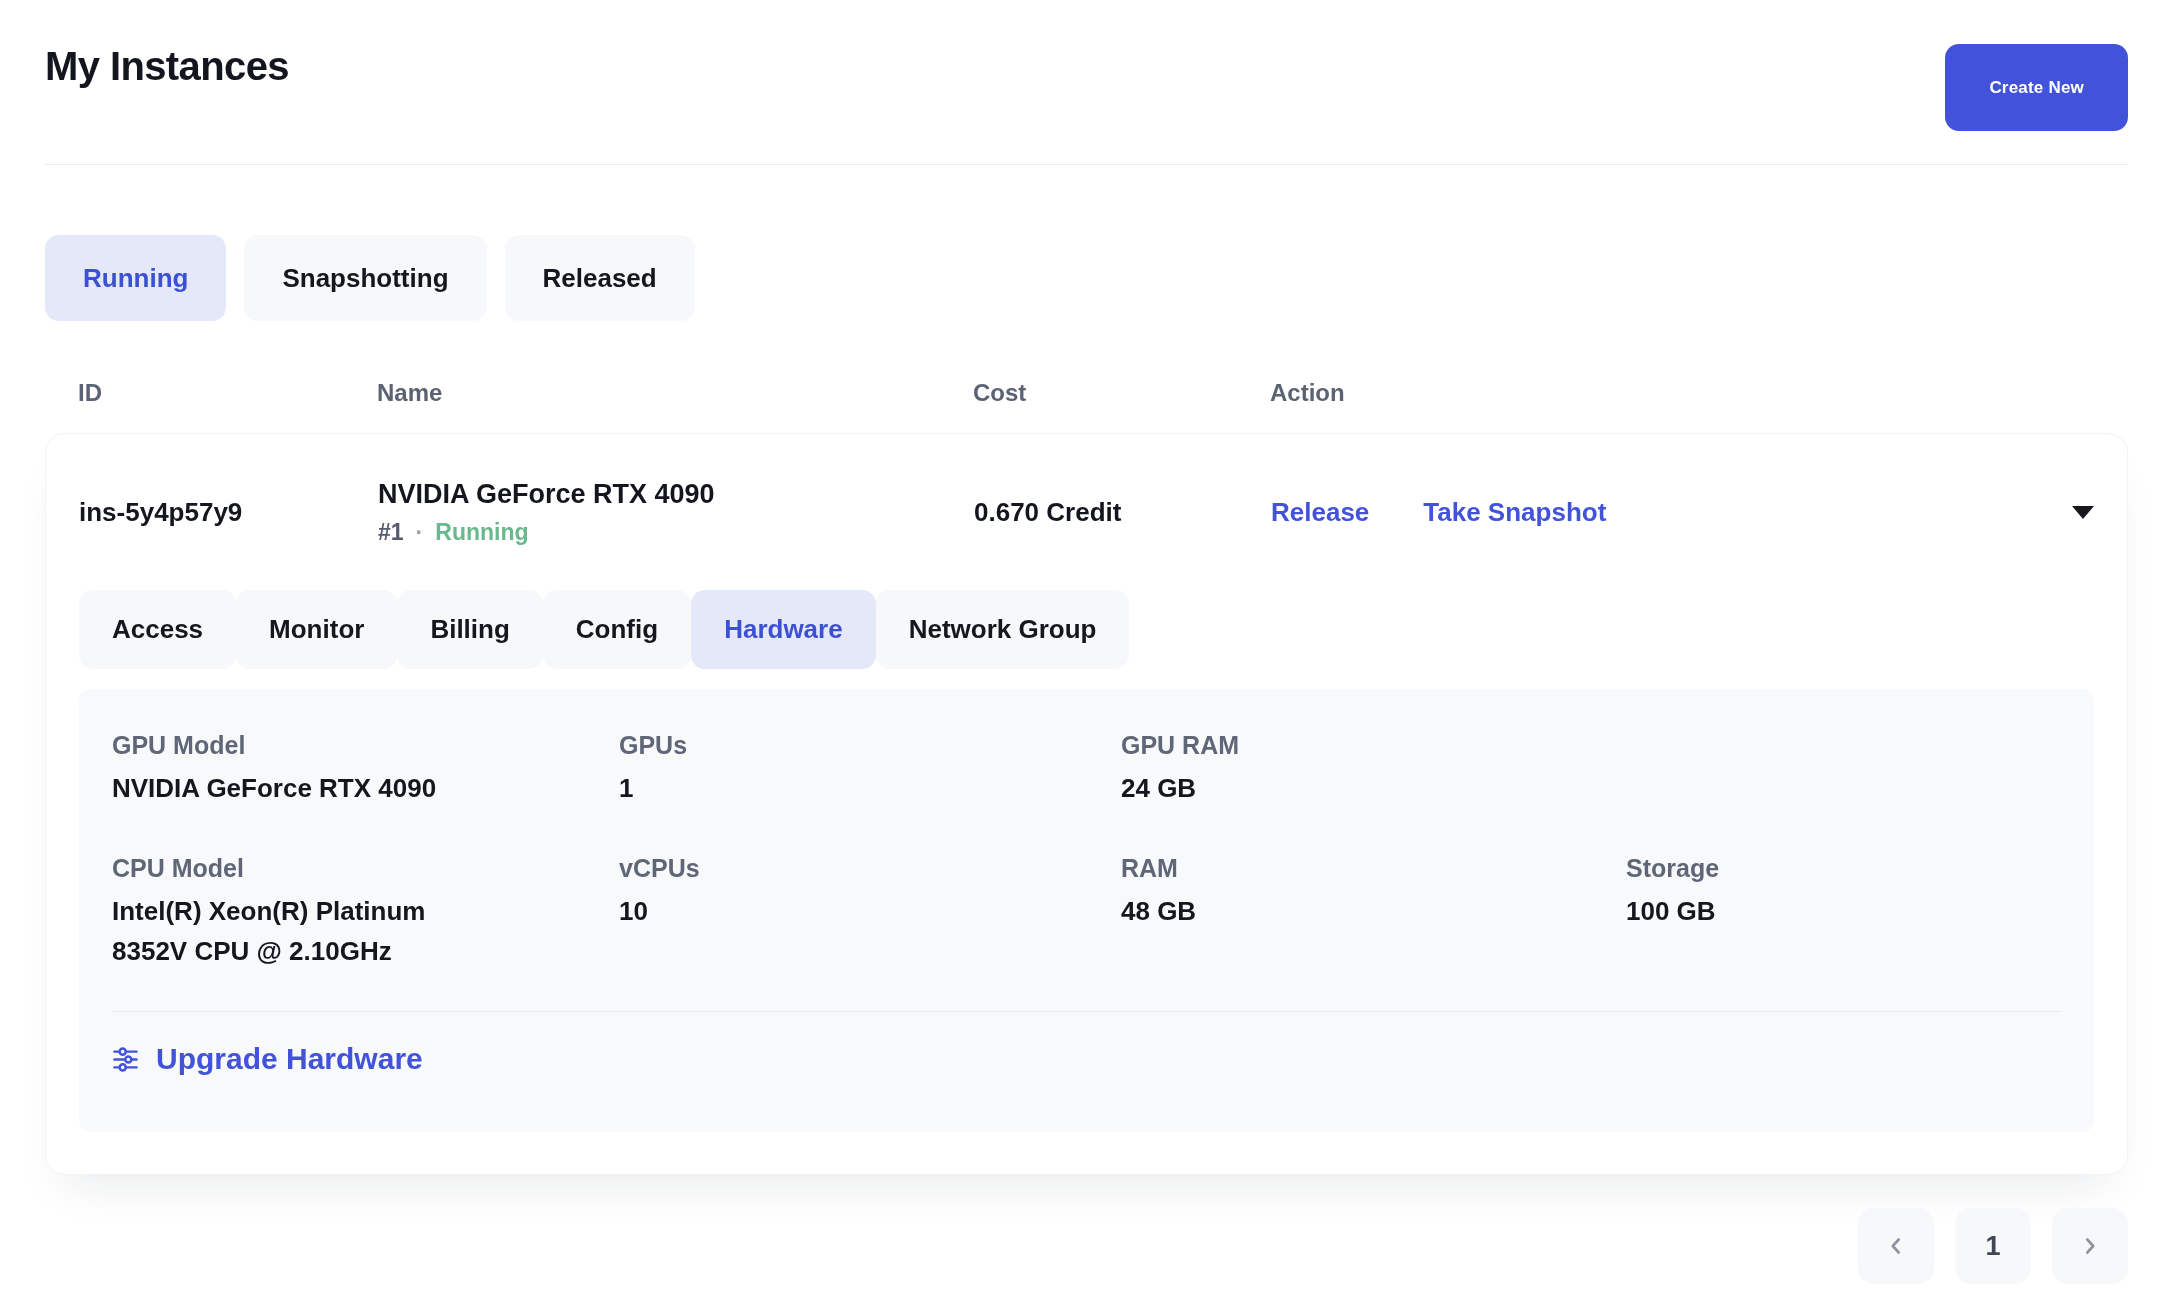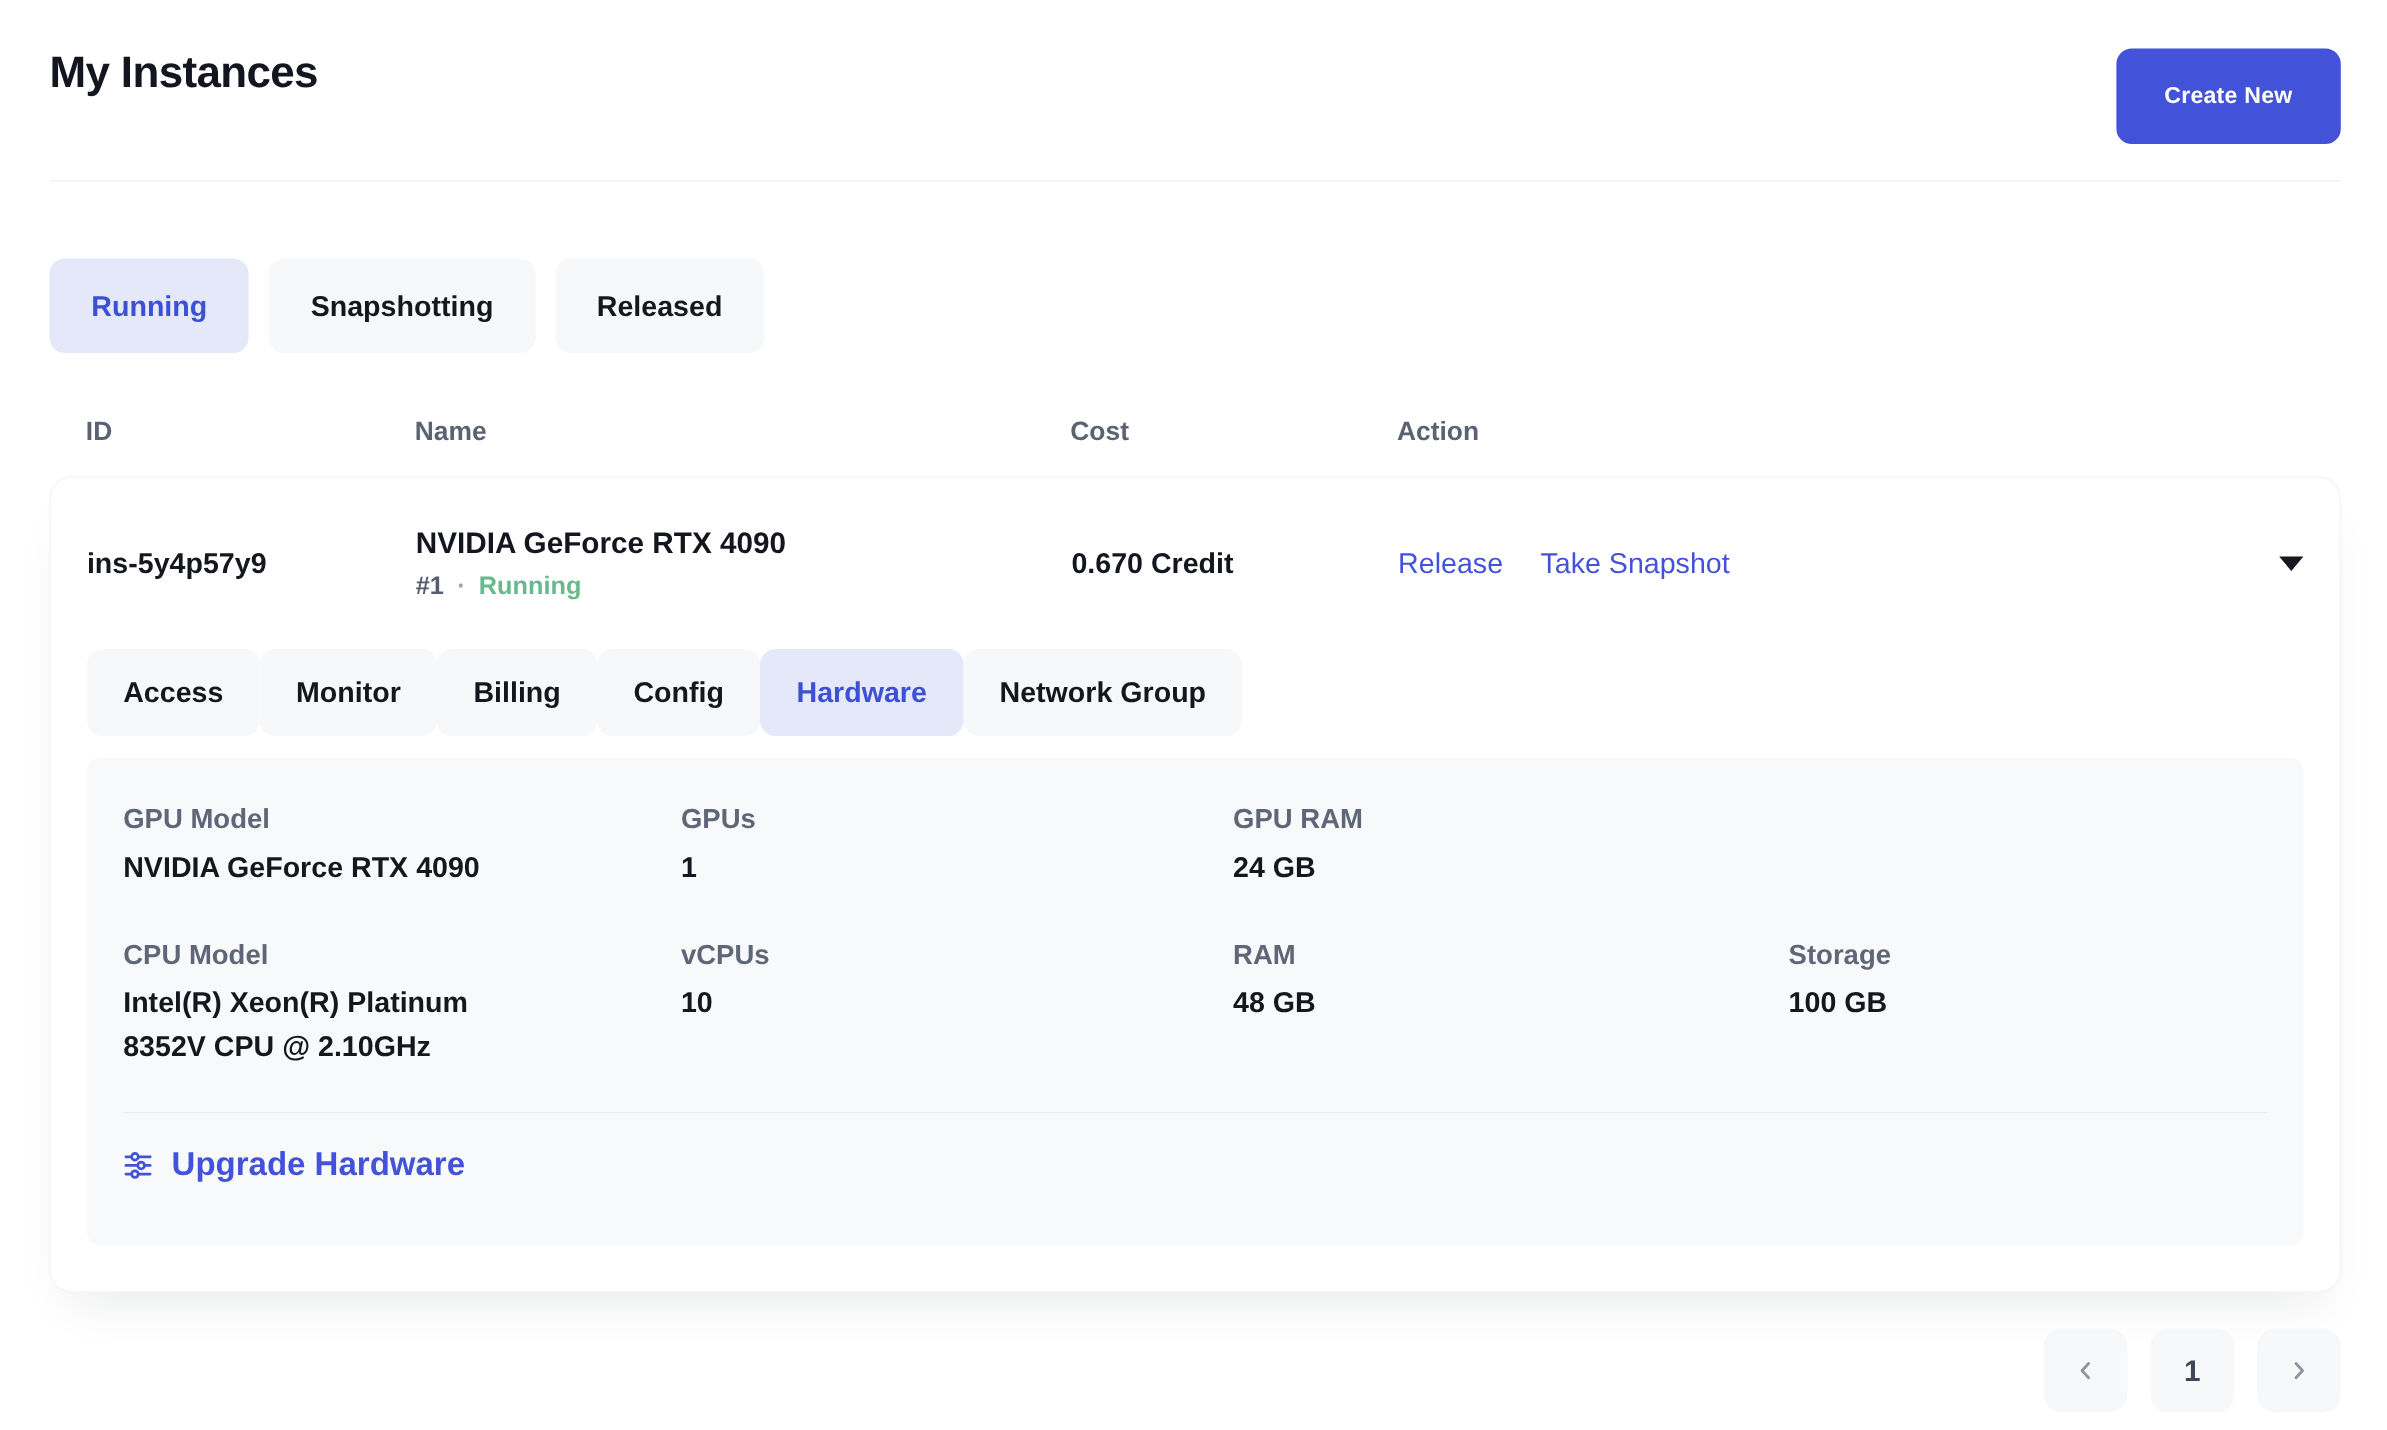--- a/index.html
+++ b/index.html
@@ -12,21 +12,21 @@
     overflow: hidden;
     -webkit-font-smoothing: antialiased;
   }
   .page { padding: 0 42px 0 45px; }
 
   
   .page-header { display: flex; justify-content: space-between; padding-top: 44px; }
   .page-title { margin: 0; font-size: 40px; font-weight: 800; letter-spacing: -0.6px; color: #14161f; }
   .create-btn {
     background: #4353d9; color: #ffffff; border: none; border-radius: 14px;
-    height: 87px; padding: 0 44px; font-size: 21px; font-weight: 700;
+    height: 87px; padding: 0 44px; font-size: 17px; font-weight: 700;
     font-family: inherit; cursor: pointer; letter-spacing: 0.2px;
   }
   .top-divider { height: 1px; background: #ececef; margin-top: 33px; }
 
   
   .filters { display: flex; gap: 18px; margin-top: 70px; }
   .chip {
     background: #f7f8fa; color: #15171e; border: none; border-radius: 14px;
     height: 86px; padding: 0 38px; font-size: 26px; font-weight: 700;
     font-family: inherit; cursor: pointer; white-space: nowrap;
@@ -50,21 +50,21 @@
   .row-grid {
     display: grid; grid-template-columns: 299px 596px 297px 1fr;
     align-items: center; padding: 0 33px; height: 156px;
   }
   .cell-id { font-size: 26px; font-weight: 700; color: #15171e; }
   .iname { font-size: 27px; font-weight: 800; color: #14161f; }
   .isub { margin-top: 9px; font-size: 23px; font-weight: 700; color: #555c6d; display: flex; align-items: center; gap: 12px; }
   .isub .dot { color: #9aa0ac; }
   .isub .status { color: #68b98d; }
   .cell-cost { font-size: 26px; font-weight: 700; color: #14161f; }
-  .cell-actions { display: flex; align-items: center; gap: 34px; font-size: 26px; font-weight: 400; }
+  .cell-actions { display: flex; align-items: center; gap: 54px; font-size: 26px; font-weight: 700; }
   .action-link { color: #4353d9; cursor: pointer; text-decoration: none; }
   .caret {
     margin-left: auto; width: 0; height: 0;
     border-left: 11px solid transparent; border-right: 11px solid transparent;
     border-top: 13px solid #16181f; cursor: pointer;
   }
 
   .tabs { display: flex; padding: 0 33px; }
   .tabs .chip { height: 79px; padding: 0 33px; font-size: 26px; }
 

